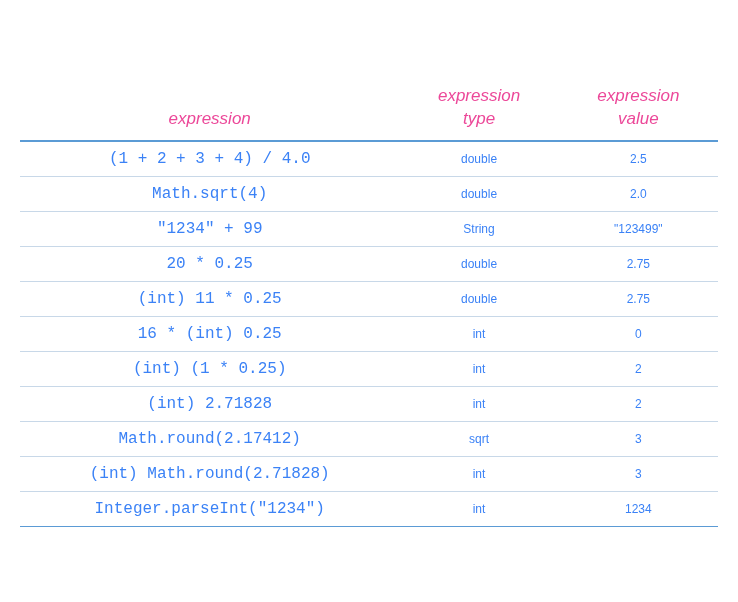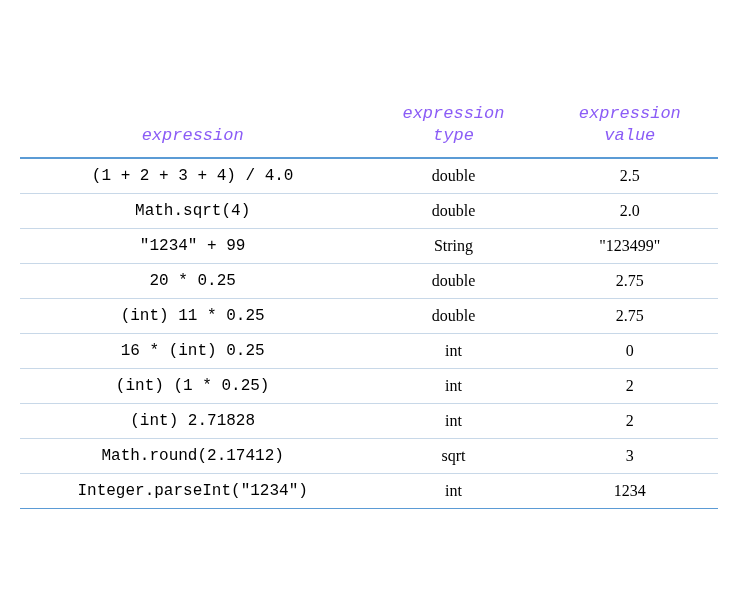--- a/index.html
+++ b/index.html
@@ -22,24 +22,24 @@
     .table-container {
       width: 700px;
     }
 
     table {
       width: 100%;
       border-collapse: collapse;
     }
 
     thead tr th {
-      color: #8b5cf6;
+      color: #ec4899;
       font-style: italic;
       font-weight: normal;
-      font-family: Liberation Mono, monospace;
+      font-family: Liberation Sans, sans-serif;
       font-size: 17px;
       padding: 10px 16px 10px 16px;
       text-align: center;
       vertical-align: bottom;
       line-height: 1.3;
     }
 
     thead tr th:first-child {
       text-align: center;
     }
@@ -52,34 +52,34 @@
       border-bottom: 1px solid #c8d8e8;
     }
 
     tbody tr:last-child {
       border-bottom: 1px solid #5b9bd5;
     }
 
     tbody tr td {
       padding: 8px 16px;
       font-size: 16px;
-      color: #000000;
+      color: #3b82f6;
       text-align: center;
       font-family: 'Courier New', Courier, monospace;
     }
 
     tbody tr td:first-child {
       text-align: center;
       font-family: 'Courier New', Courier, monospace;
     }
 
     tbody tr td:nth-child(2),
     tbody tr td:nth-child(3) {
-      font-family: Liberation Serif, serif;
-      font-size: 16px;
+      font-family: Liberation Sans, sans-serif;
+      font-size: 12px;
     }
   </style>
 </head>
 <body>
 
 <div class="table-container">
   <table>
     <thead>
       <tr>
         <th>expression</th>
@@ -127,19 +127,24 @@
           <td>(int) 2.71828</td>
           <td>int</td>
           <td>2</td>
         </tr>
         <tr>
           <td>Math.round(2.17412)</td>
           <td>sqrt</td>
           <td>3</td>
         </tr>
         <tr>
+          <td>(int) Math.round(2.71828)</td>
+          <td>int</td>
+          <td>3</td>
+        </tr>
+        <tr>
           <td>Integer.parseInt("1234")</td>
           <td>int</td>
           <td>1234</td>
         </tr>
       </tbody>
   </table>
 </div>
 
 </body></html>

